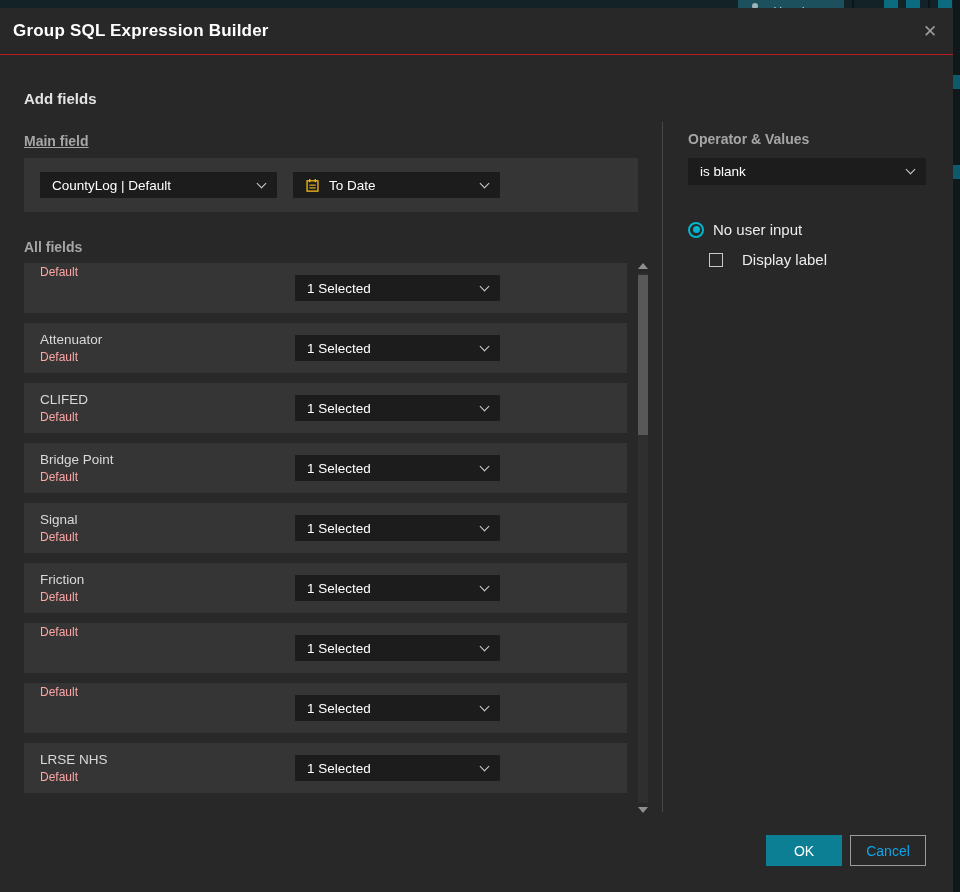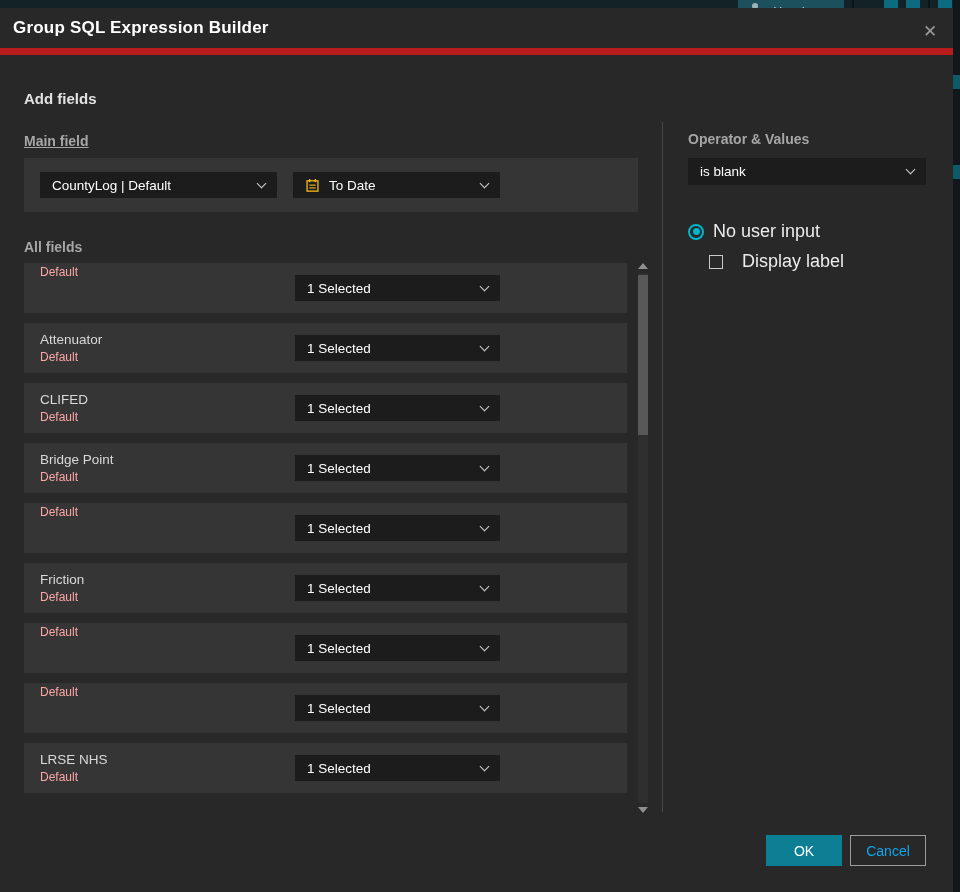--- a/index.html
+++ b/index.html
@@ -35,21 +35,21 @@
   }
   .rs-frag { position:absolute; right:0; width:7px; background:#0d5a6b; }
 
   
   .dialog {
     position:absolute; left:0; top:8px; width:953px; height:884px;
     background:#282828;
   }
   .dialog-header {
     position:relative; height:47px;
-    border-bottom:7px solid #b91c1c;
+    border-bottom:1px solid #b91c1c;
     display:flex; align-items:center;
   }
   .dialog-title {
     padding-left:13px; font-size:17px; font-weight:600; color:#ffffff;
     letter-spacing:0.2px;
   }
   .close-btn {
     position:absolute; right:12px; top:13px; width:22px; height:22px;
     background:none; border:none; cursor:pointer;
     color:#9a9a9a; font-size:17px; line-height:22px; text-align:center;
@@ -150,21 +150,21 @@
   .radio-inner {
     position:absolute; inset:2.5px; border-radius:50%; background:#00b6cc;
   }
   .checkbox-row {
     position:absolute; left:709px; top:243px;
     display:flex; align-items:center; gap:19px; cursor:pointer;
   }
   .checkbox-box {
     width:14px; height:14px; border:1px solid #c8c8c8; background:transparent; flex:0 0 auto;
   }
-  .control-label { font-size:18px; color:#ececec; }
+  .control-label { font-size:15px; color:#ececec; }
 
   
   .btn {
     position:absolute; top:827px; height:31px; width:76px;
     font-family:"Liberation Sans", sans-serif;
     font-size:14px; cursor:pointer; text-align:center;
   }
   #ok-btn {
     left:766px; background:#0c7f94; color:#ffffff; border:none;
   }
@@ -257,20 +257,21 @@
   <div class="field-row">
     <div class="row-name">Bridge Point</div>
     <div class="row-sub">Default</div>
     <div class="dropdown row-dd">
       <span>1 Selected</span>
       <span class="chevron"></span>
     </div>
   </div>
 
   <div class="field-row">
+    <div class="row-name">Signal</div>
     <div class="row-sub">Default</div>
     <div class="dropdown row-dd">
       <span>1 Selected</span>
       <span class="chevron"></span>
     </div>
   </div>
 
   <div class="field-row">
     <div class="row-name">Friction</div>
     <div class="row-sub">Default</div>

